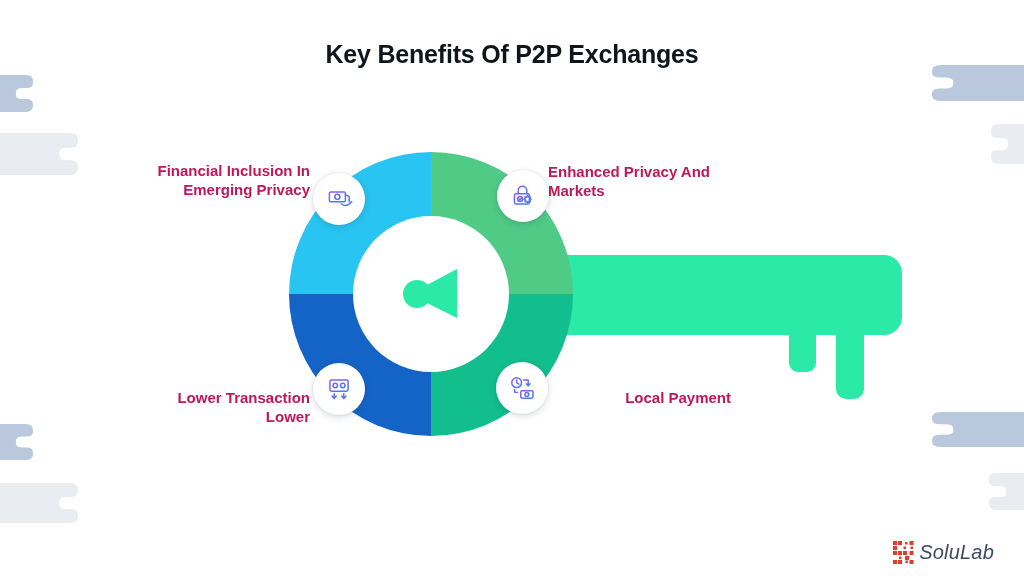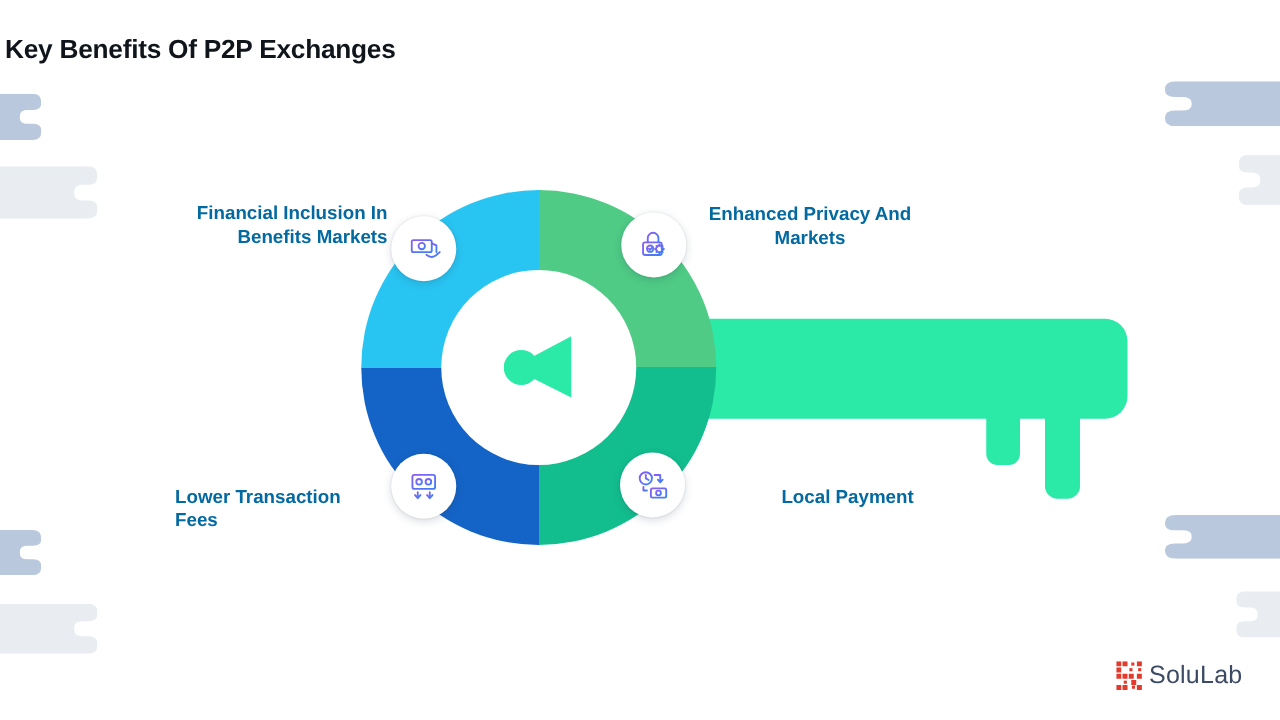--- a/index.html
+++ b/index.html
@@ -7,25 +7,25 @@
     position:relative;
     width:1024px;height:576px;
     background:#ffffff;
     overflow:hidden;
     font-family:"Liberation Sans", sans-serif;
   }
 
   
   .title{
     position:absolute;top:24px;left:0;right:0;
-    text-align:left;
-    font-size:21px;font-weight:700;
+    text-align:center;
+    font-size:25px;font-weight:700;
     color:var(--title-color);
     letter-spacing:-0.2px;
-    margin:4px;
+    margin:16px;
   }
 
   
   .deco{position:absolute;}
   .deco svg{display:block;width:100%;height:100%;}
   .deco.dark path{fill:var(--deco-dark);}
   .deco.light path{fill:var(--deco-light);}
   .deco.flip svg{transform:scaleX(-1);}
 
   
@@ -74,32 +74,32 @@
   .icon-badge svg{width:32px;height:32px;}
   .badge-tl{left:313px;top:173px;}
   .badge-tr{left:497px;top:170px;}
   .badge-bl{left:313px;top:363px;}
   .badge-br{left:496px;top:362px;}
   .lineicon{fill:none;stroke-width:1.4;stroke-linecap:round;stroke-linejoin:round;}
 
   
   .benefit-label{
     position:absolute;
-    font-size:15px;font-weight:700;color:#0369a1;
+    font-size:15px;font-weight:700;color:#be185d;
     line-height:19px;z-index:4;
   }
   .label-tl{left:130px;top:161px;width:180px;text-align:right;}
-  .label-tr{left:548px;top:162px;width:200px;text-align:center;}
-  .label-bl{left:140px;top:388px;width:170px;text-align:left;}
+  .label-tr{left:548px;top:162px;width:200px;text-align:left;}
+  .label-bl{left:140px;top:388px;width:170px;text-align:right;}
   .label-br{left:551px;top:388px;width:180px;text-align:right;}
 
   
   .brand{
-    position:absolute;right:30px;bottom:24px;
-    display:flex;align-items:flex-start;gap:5px;z-index:5;
+    position:absolute;right:30px;bottom:12px;
+    display:flex;align-items:flex-start;gap:5px;z-index:5;font-style:italic;
   }
   .brand-icon{width:21px;height:23px;}
   .brand-icon rect{fill:var(--brand-red);}
   .brand-text{
     font-size:20px;font-weight:500;color:var(--brand-text);
     letter-spacing:0.2px;
   }
 </style>
 </head>
 <body>
@@ -229,29 +229,29 @@
           <path d="M16.5 7.5 h4.3 v5.2 M19 11 l1.8 2 1.8 -2"></path>
           <path d="M8.2 16.5 v2.6 h2.6"></path>
           <rect x="13.8" y="17.5" width="11.5" height="7" rx="1.2"></rect>
           <circle cx="19.5" cy="21" r="1.8"></circle>
         </g>
       </svg>
     </div>
 
     <div class="benefit-label label-tl">
       <div>Financial Inclusion In</div>
-      <div>Benefits Markets</div>
+      <div>Emerging Privacy</div>
     </div>
     <div class="benefit-label label-tr">
       <div>Enhanced Privacy And</div>
       <div>Markets</div>
     </div>
     <div class="benefit-label label-bl">
       <div>Lower Transaction</div>
-      <div>Fees</div>
+      <div>Lower</div>
     </div>
     <div class="benefit-label label-br">
       <div>Local Payment</div>
     </div>
   </div>
 
   <div class="brand">
     <svg class="brand-icon" viewBox="0 0 21 23">
       <rect x="0" y="0" width="4" height="4"></rect>
         <rect x="5" y="0" width="4" height="4"></rect>

